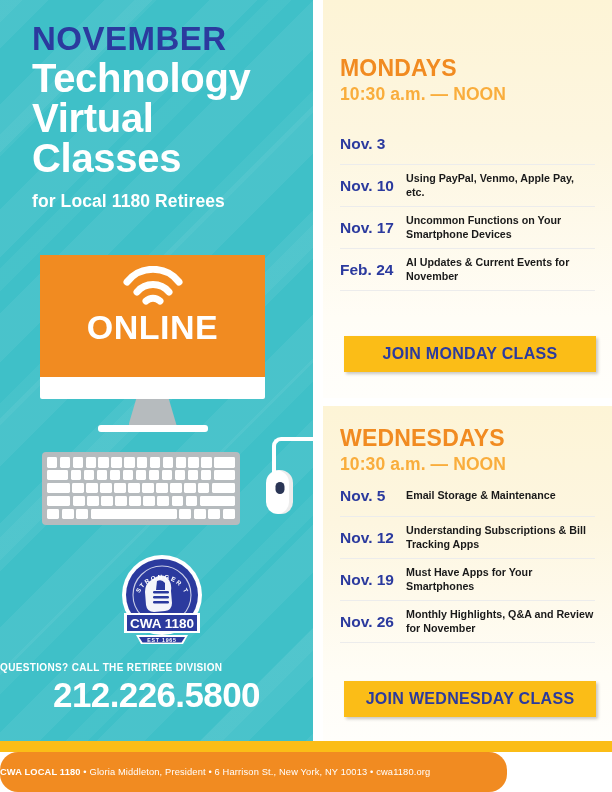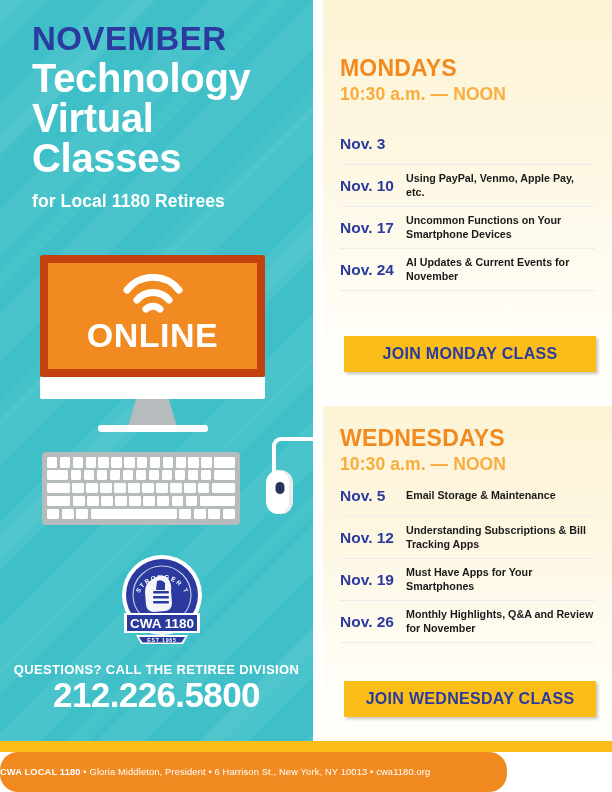--- a/index.html
+++ b/index.html
@@ -22,22 +22,22 @@
       rgba(255,255,255,0.0) 16px,
       rgba(255,255,255,0.0) 95px);}
 
   .title-block{position:absolute;left:32px;top:22px;width:275px;}
   .t-november{font-size:33px;font-weight:bold;letter-spacing:0.5px;color:#2b3a9e;line-height:1.05;margin:0 0 1px 0;}
   .t-big{font-size:40px;font-weight:bold;color:#ffffff;line-height:1.0;letter-spacing:-0.3px;margin:0;}
   .t-sub{font-size:17.5px;font-weight:bold;color:#ffffff;margin-top:13px;letter-spacing:0.1px;}
 
   
   .monitor{position:absolute;left:40px;top:255px;width:225px;}
-  .mon-screen{width:225px;height:122px;background:#c2410c;border-radius:3px;
-    box-sizing:border-box;padding:8px;}
+  .mon-screen{width:225px;height:122px;background:#fef9c3;border-radius:12px;
+    box-sizing:border-box;padding:0;}
   .mon-inner{width:100%;height:100%;background:#f18b21;position:relative;}
   .wifi{position:absolute;left:50%;top:11px;transform:translateX(-50%);}
   .online-word{position:absolute;left:0;right:0;top:55px;text-align:center;
     color:#ffffff;font-size:34px;font-weight:bold;letter-spacing:0.5px;line-height:1;}
   .mon-chin{width:225px;height:22px;background:#ffffff;border-radius:0 0 2px 2px;}
   .mon-neck{width:48px;height:26px;background:#b6bbbe;margin:0 auto;
     clip-path:polygon(16% 0,84% 0,100% 100%,0% 100%);}
   .mon-base{width:110px;height:7px;background:#ffffff;margin:0 auto;border-radius:3px;}
 
   
@@ -54,22 +54,22 @@
     background:#ffffff;border-radius:13px 13px 12px 12px;
     box-shadow:inset -4px 0 0 rgba(0,0,0,0.07);}
   .mouse-btn{position:absolute;left:50%;top:12px;transform:translateX(-50%);
     width:9px;height:12px;background:#2a3555;border-radius:5px;}
   .cable{position:absolute;left:272px;top:437px;width:40px;height:36px;
     border-left:4px solid #ffffff;border-top:4px solid #ffffff;border-radius:9px 0 0 0;}
   .cable-h{position:absolute;left:290px;top:437px;width:305px;height:4px;background:#ffffff;}
 
   
   .logo{position:absolute;left:112px;top:551px;width:100px;height:102px;}
-  .phone-label{position:absolute;left:0;top:662px;width:313px;text-align:center;
-    color:#ffffff;font-size:13px;font-weight:bold;letter-spacing:0.35px;}
+  .phone-label{position:absolute;left:0;top:662px;width:313px;
+    color:#ffffff;font-size:10px;font-weight:bold;letter-spacing:0.35px;}
   .phone-num{position:absolute;left:0;top:675px;width:313px;text-align:center;
     color:#ffffff;font-size:35px;font-weight:bold;letter-spacing:-0.6px;}
 
   
   .rpanel{position:absolute;left:323px;width:289px;
     background:linear-gradient(180deg,#fdf4d6 0%,#fdf6e0 35%,#fffdf6 80%,#fffefb 100%);}
   .rp-mon{top:0;height:398px;}
   .rp-wed{top:406px;height:335px;}
 
   .sec-title{position:absolute;left:17px;font-size:23px;font-weight:bold;
@@ -254,21 +254,21 @@
       </div>
       <div class="row">
         <div class="row-date">Nov. 10</div>
         <div class="row-desc">Using PayPal, Venmo, Apple Pay, etc.</div>
       </div>
       <div class="row">
         <div class="row-date">Nov. 17</div>
         <div class="row-desc">Uncommon Functions on Your Smartphone Devices</div>
       </div>
       <div class="row">
-        <div class="row-date">Nov. 24</div>
+        <div class="row-date">Feb. 24</div>
         <div class="row-desc">AI Updates &amp; Current Events for November</div>
       </div>
     </div>
 
     <div class="join-btn" style="top:336px">JOIN MONDAY CLASS</div>
   </div>
 
   <div class="rpanel rp-wed">
     <div class="sec-title" style="top:21px">WEDNESDAYS</div>
     <div class="sec-time" style="top:48px">10:30 a.m. — NOON</div>

